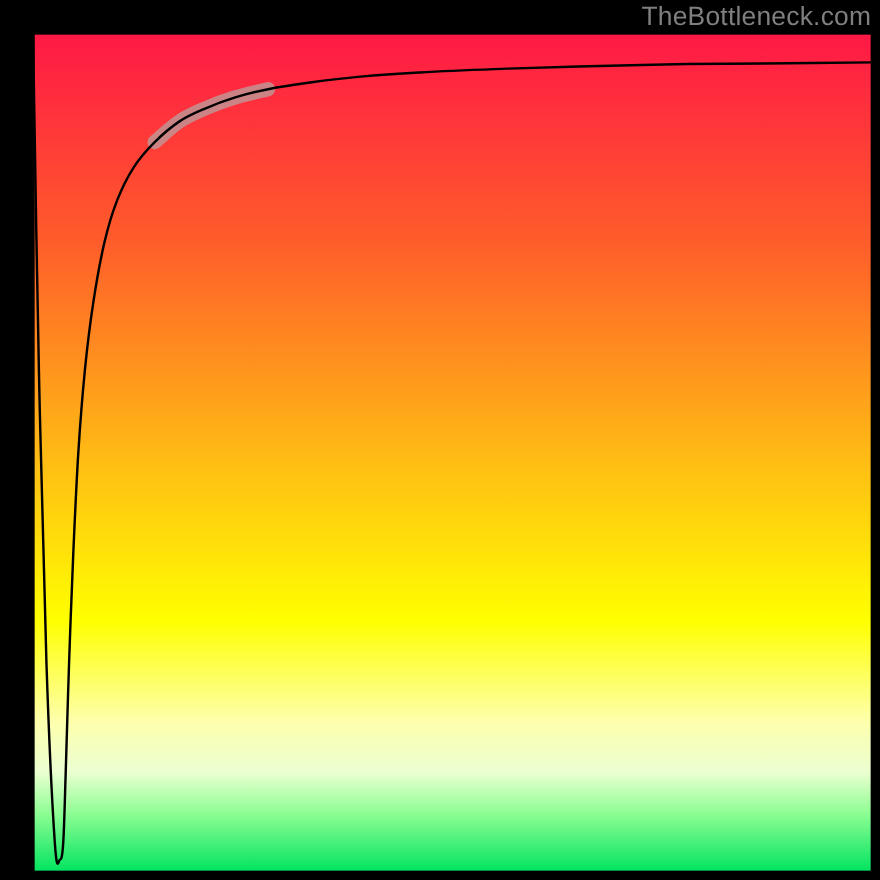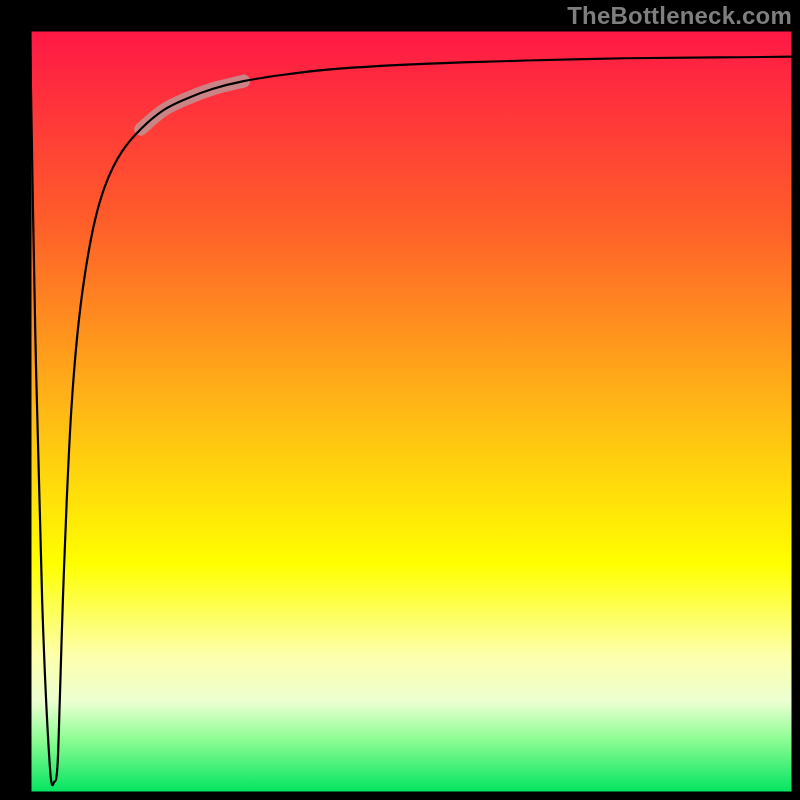--- a/index.html
+++ b/index.html
@@ -7,21 +7,20 @@
     padding: 0;
     width: 800px;
     height: 800px;
     background: #000;
     overflow: hidden;
   }
   .wrap {
     position: relative;
     width: 800px;
     height: 712px;
-    font-weight: bold;
   }
   svg {
     display: block;
   }
   .watermark {
     position: absolute;
     top: 2px;
     right: 8px;
     font-family: Arial, Helvetica, sans-serif;
     font-size: 24px;

